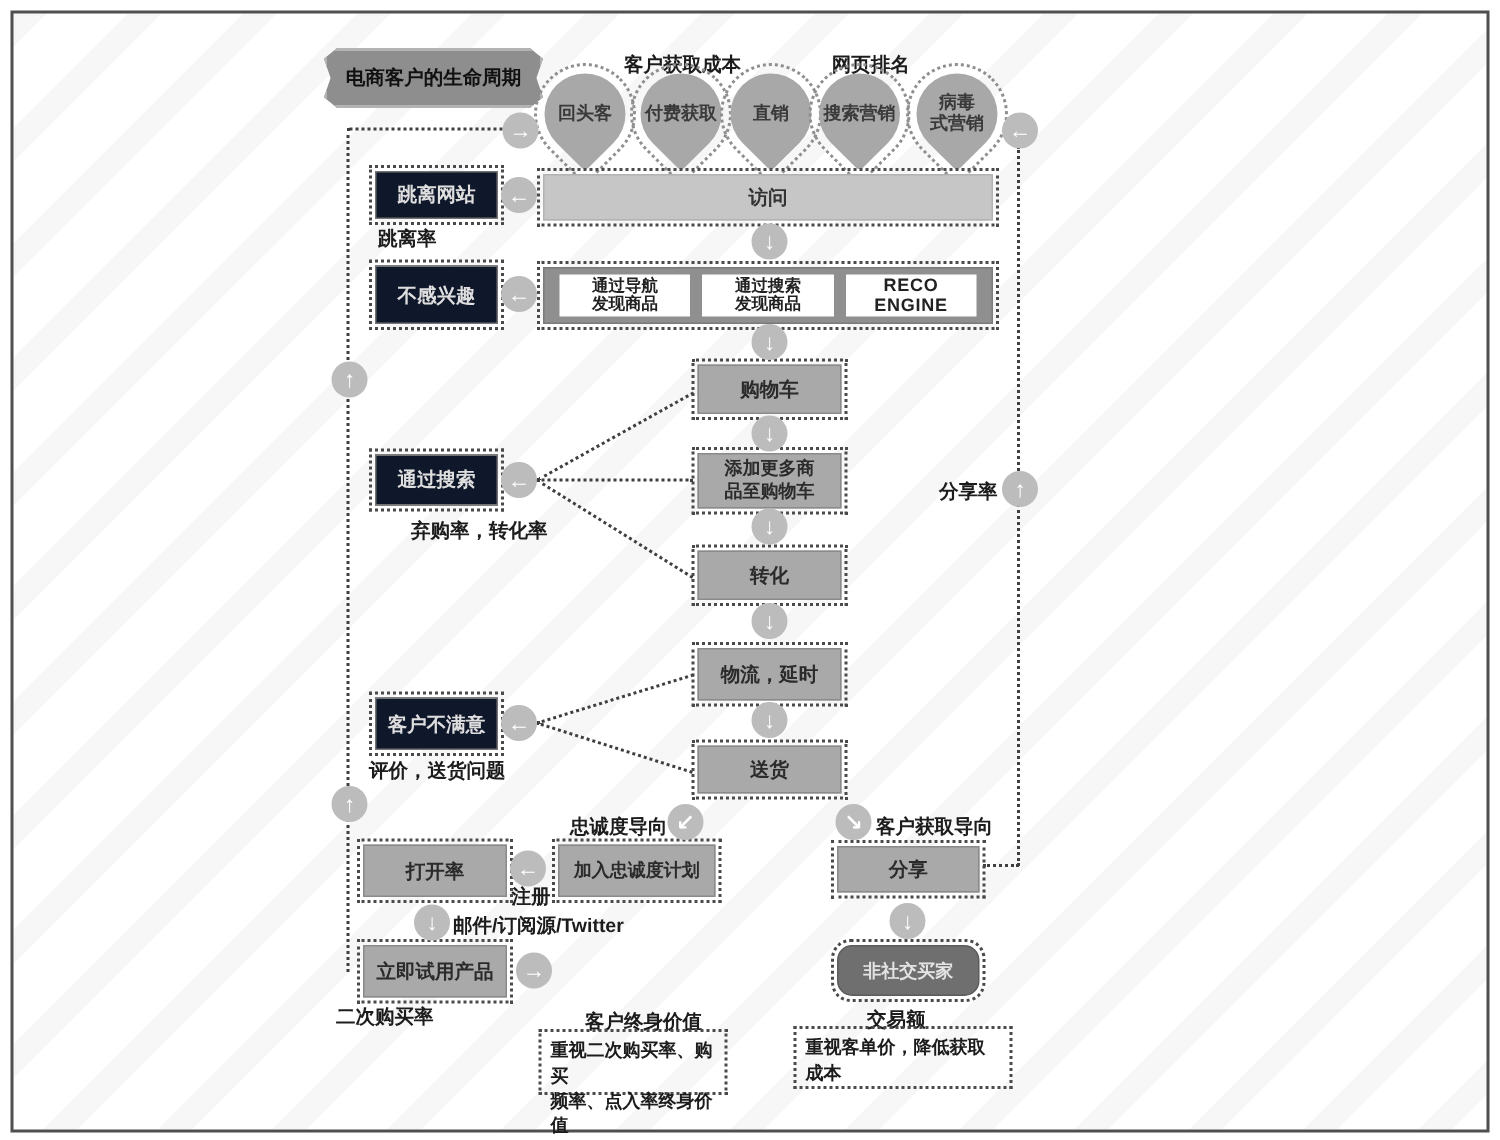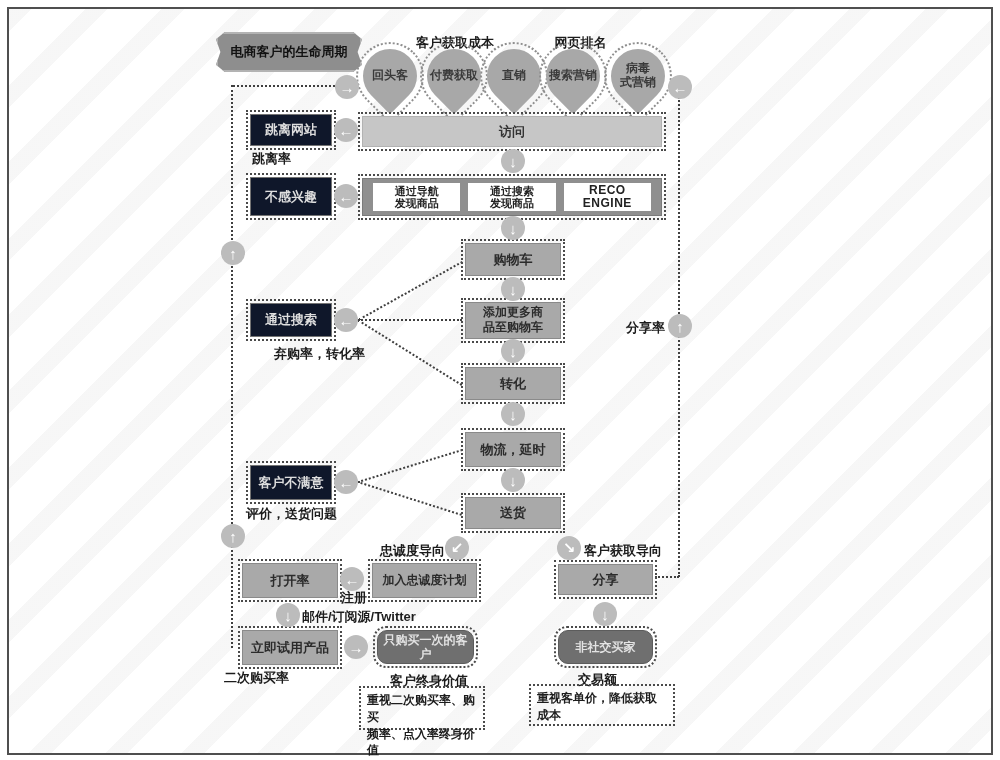--- a/index.html
+++ b/index.html
@@ -132,21 +132,20 @@
   <div class="lbl" style="left:626px;top:319px;">分享率</div>
 
   <div class="lbl" style="left:380px;top:542px;">忠诚度导向</div>
   <div class="lbl" style="left:584px;top:542px;">客户获取导向</div>
 
   <div class="box mid-box dotted" style="left:242px;top:563px;width:96px;height:35px;">打开率</div>
   <div class="box mid-box dotted" style="left:372px;top:563px;width:105px;height:35px;font-size:12px;">加入忠诚度计划</div>
   <div class="lbl" style="left:341px;top:589px;">注册</div>
   <div class="lbl" style="left:302px;top:608px;">邮件/订阅源/Twitter</div>
   <div class="box mid-box dotted" style="left:242px;top:630px;width:96px;height:35px;text-align:center;">立即试用产品</div>
-  <div class="box round-dark dotted round" style="left:377px;top:630px;width:97px;height:34px;">只购买一次的客户</div>
   <div class="lbl" style="left:224px;top:669px;">二次购买率</div>
 
   <div class="box mid-box dotted" style="left:558px;top:564px;width:95px;height:31px;">分享</div>
   <div class="box round-dark dotted round" style="left:558px;top:630px;width:95px;height:34px;">非社交买家</div>
 
   <div class="lbl" style="left:390px;top:672px;">客户终身价值</div>
   <div class="note" style="left:359px;top:686px;width:126px;height:44px;">重视二次购买率、购买
 频率、点入率终身价值</div>
   <div class="lbl" style="left:578px;top:671px;">交易额</div>
   <div class="note" style="left:529px;top:684px;width:146px;height:42px;">重视客单价，降低获取

